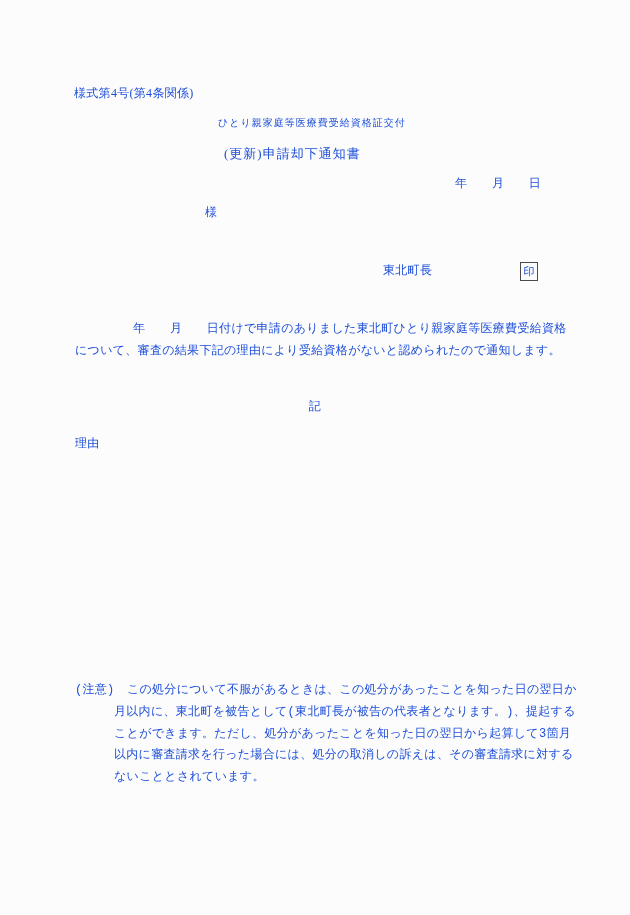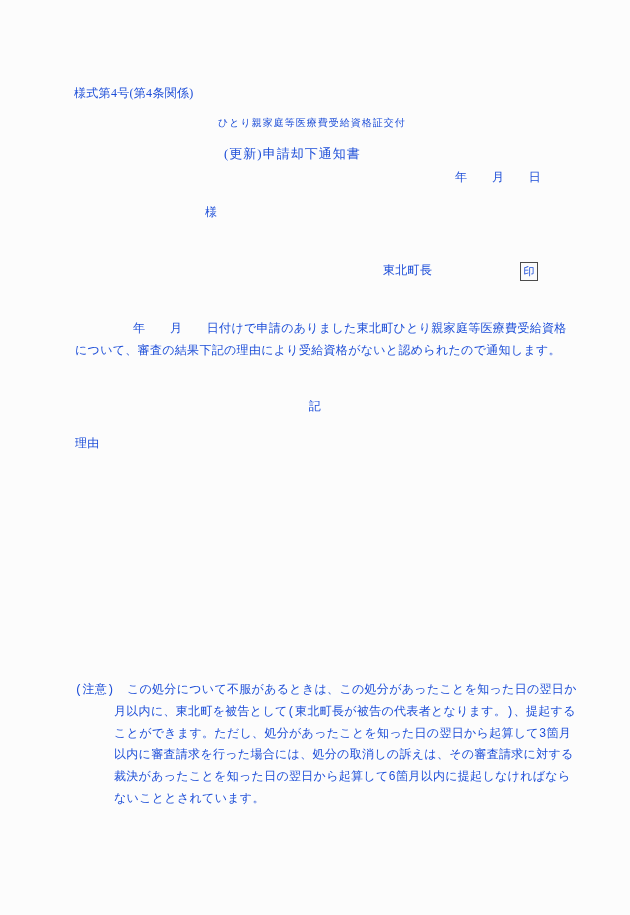--- a/index.html
+++ b/index.html
@@ -19,21 +19,21 @@
     overflow: hidden;
   }
   .abs {
     position: absolute;
     white-space: pre;
     line-height: 1.25;
   }
   .form-number { left: 74px; top: 86px; }
   .title-line1 { left: 218px; top: 117px; font-size: 10px; letter-spacing: 1px; }
   .title-line2 { left: 224px; top: 138px; font-size: 13px; letter-spacing: 1px; margin-top: 8px; }
-  .date-line   { left: 455px; top: 170px; }
+  .date-line   { left: 455px; top: 176px; }
   .addressee   { left: 205px; top: 205px; }
   .issuer      { left: 347px; top: 263px; margin-left: 36px; }
   .seal {
     position: absolute;
     left: 520px; top: 262px;
     width: 16px; height: 17px;
     border: 1px solid #4b4b4b;
     font-size: 11px;
     line-height: 17px;
     text-align: center;
@@ -83,17 +83,16 @@
 
   <div class="abs record-heading">記</div>
 
   <div class="abs reason-label">理由</div>
 
   <div class="notice">
     <div class="nline first">(注意)　この処分について不服があるときは、この処分があったことを知った日の翌日か</div>
     <div class="nline">月以内に、東北町を被告として(東北町長が被告の代表者となります。)、提起する</div>
     <div class="nline">ことができます。ただし、処分があったことを知った日の翌日から起算して3箇月</div>
     <div class="nline">以内に審査請求を行った場合には、処分の取消しの訴えは、その審査請求に対する</div>
-    <div class="nline">裁決があったことを知った日の翌日から起算して6箇月以内に提起しなければなら</div>
     <div class="nline">ないこととされています。</div>
   </div>
 
 </div>
 
 </body></html>

